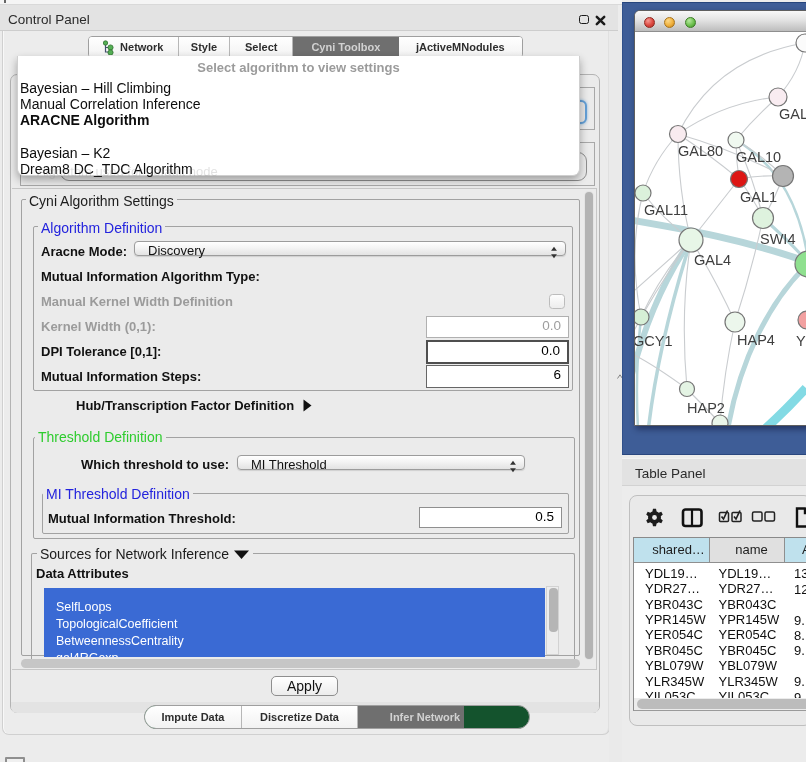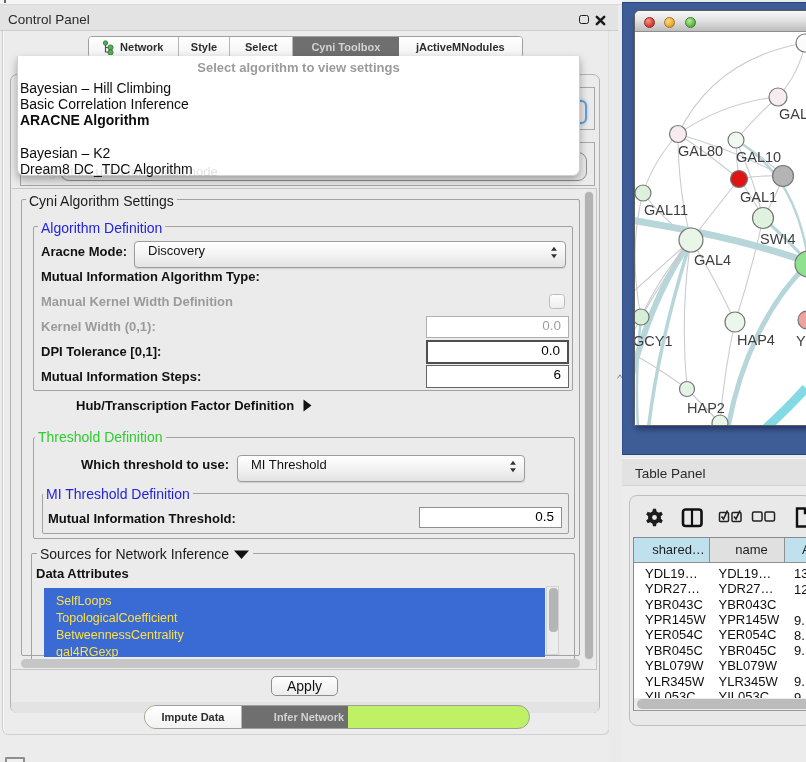--- a/index.html
+++ b/index.html
@@ -45,40 +45,40 @@
 #scrollv .th { position:absolute; left:1px; top:1px; width:8px; height:467px; background:#b3b3b3; border-radius:4px; }
 #scrollh { left:21px; top:659px; width:560px; height:10px; }
 #scrollh .th { position:absolute; left:0; top:0; width:559px; height:9px; background:#c6c6c6; border-radius:4.5px; }
 #paneline { left:12px; top:187.5px; width:585px; height:482.5px; border-top:1px solid #c6c6c6; border-bottom:1px solid #c6c6c6; border-right:1px solid #c6c6c6; }
 
 .gbox { position:absolute; border:1px solid #a2a2a2; border-radius:2px; }
 .gtitle { position:absolute; font-size:14px; background:#ebebeb; padding:0 3px; white-space:nowrap; z-index:2; }
 .lbl { position:absolute; font-size:13px; font-weight:bold; color:#111; white-space:nowrap;text-align:right; }
 .lbl.dis { color:#9b9b9b; }
 
-.combo { position:absolute; height:27px; border:1px solid #9c9c9c; border-radius:4px;
+.combo { position:absolute; height:15px; border:1px solid #9c9c9c; border-radius:4px;
   background:linear-gradient(#ffffff 0%,#f4f4f4 45%,#e3e3e3 100%); box-shadow:0 1px 1px rgba(0,0,0,0.12);
   font-size:13px; color:#111; }
 .combo .tx { position:absolute; left:13px; top:1px; }
 .combo .ar { position:absolute; right:7px; top:3px; width:8px; height:15px; }
 
 .tf { position:absolute; background:#fff; font-size:13.5px; text-align:right; }
 .tf span { position:absolute; right:7px; top:1px; }
 
 #ckw { left:549px; top:294px; width:16px; height:15px; border:1.5px solid #bcbcbc; border-radius:3.5px;
   background:linear-gradient(#fdfdfd,#ededed); }
 
 #dlist { left:44px; top:587.5px; width:501px; height:69px; background:#3a6ad4; overflow:hidden; }
-.drow { position:relative; height:17.2px; color:#fde047; font-size:12.5px; padding-left:12px; padding-top:6px; }
+.drow { position:relative; height:17.2px; color:#ffffff; font-size:12.5px; padding-left:12px; padding-top:12px; }
 #dlv { left:546px; top:586px; width:13px; height:69px; background:#ededed; border:1px solid #d2d2d2; }
 #dlv .th { position:absolute; left:1.5px; top:1px; width:9px; height:44px; background:#b5b5b5; border-radius:4px; }
 #tabstrip { left:11px; top:702px; width:588px; height:10.5px; background:#e3e3e3; border-radius:0 0 6px 6px; }
 #apply { left:271px; top:675.5px; width:67px; height:20.5px; border:1px solid #8e8e8e; border-radius:5px;
   background:linear-gradient(#ffffff,#ececec); font-size:14px; color:#111; text-align:center; padding-top:1.5px; }
-#btabs { left:144px; top:705px; width:386px; height:24px; background:#bef264; border:1px solid #9f9f9f;
+#btabs { left:144px; top:705px; width:386px; height:24px; background:#14532d; border:1px solid #9f9f9f;
   border-radius:12px; overflow:hidden; display:flex; }
 #miniic { left:5px; top:756.5px; width:20px; height:10px; border:2px solid #8f8f8f; border-radius:1px; background:#f0f0f0; }
 
 #gapstrip { left:609px; top:31px; width:13px; height:731px; background:#eaeaea; }
 
 #desktop { left:622px; top:2px; width:184px; height:452.5px; background:#3e5d97; border-top:1.5px solid #26457c; border-bottom:1px solid #2a477e; border-left:1px solid #30508a; }
 #netwin { left:634px; top:10px; width:178px; height:416px; border:1px solid #5f5f5f; border-radius:6px 6px 0 0;
   background:#fff; box-shadow:2px 3px 6px rgba(0,0,30,0.45); }
 #nettitle { left:0; top:0; width:100%; height:21px; border-radius:5px 5px 0 0;
   background:linear-gradient(#f8f8f8 0%,#e3e3e3 45%,#bdbdbd 100%); border-bottom:1px solid #8f8f8f; }
@@ -204,28 +204,29 @@
       <div class="th"></div>
     </div>
   <div class="abs" id="scrollh">
       <div class="th"></div>
     </div>
 
   <div class="abs" id="tabstrip"></div>
   <div class="abs" id="apply">Apply</div>
   <div class="abs" id="btabs">
     <div class="tab" style="width:97px;">Impute Data</div>
+    <div class="tab" style="width:116px;">Discretize Data</div>
     <div class="tab sel" style="width:106px;padding-left:28px;">Infer Network</div>
   </div>
   <div class="abs" id="miniic"></div>
 
   <div class="abs" id="popup">
     <div class="hint">Select algorithm to view settings</div>
     <div class="prow" style="top:24px;">Bayesian – Hill Climbing</div>
-    <div class="prow" style="top:40.2px;">Basic Correlation Inference</div>
+    <div class="prow" style="top:40.2px;">Manual Correlation Inference</div>
     <div class="prow" style="top:56.4px; font-weight:bold;">ARACNE Algorithm</div>
     <div class="prow" style="top:88.8px;">Bayesian – K2</div>
     <div class="prow" style="top:105px;">Dream8 DC_TDC Algorithm</div>
   </div>
 
   <div class="abs" id="gapstrip"></div>
   <svg class="abs" style="left:616.5px; top:373.5px;" width="6" height="5" viewBox="0 0 6 5">
       <path d="M0.5 4.5 L3 0.8 L5.5 4.5" fill="none" stroke="#858585" stroke-width="1"></path>
     </svg>
   <div class="abs" id="desktop"></div>

